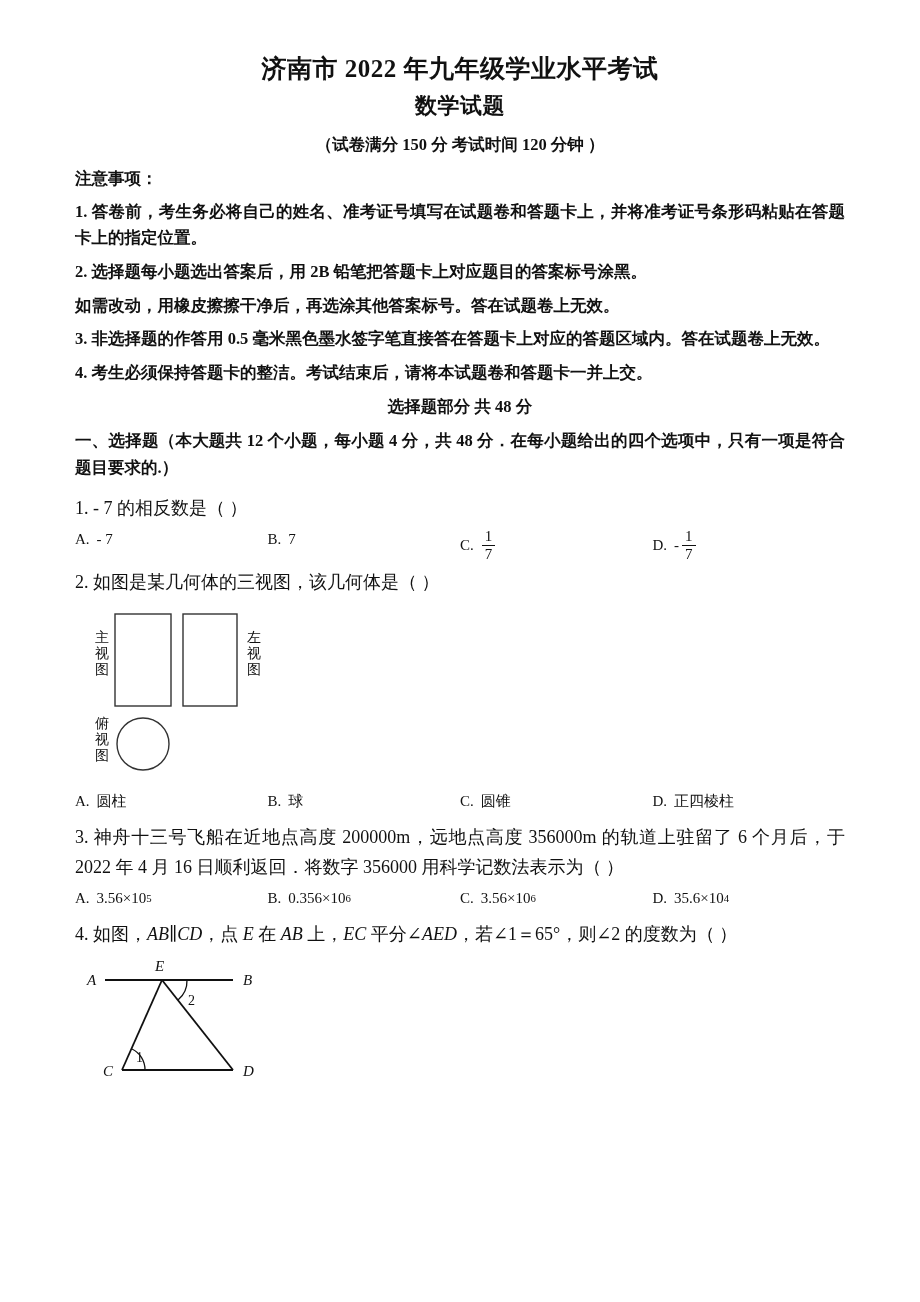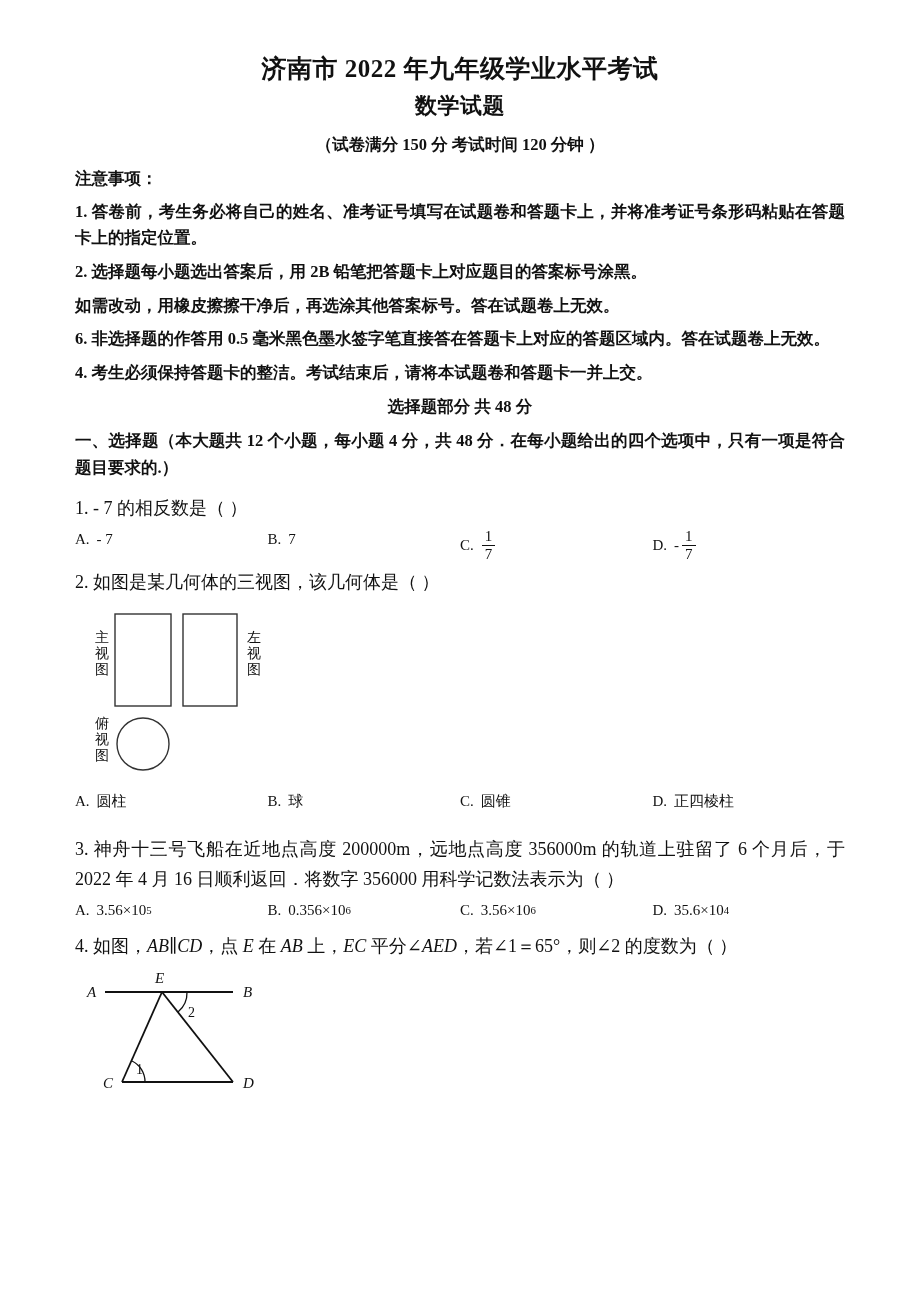--- a/index.html
+++ b/index.html
@@ -151,21 +151,21 @@
   <div class="content">
 
     <div class="doc-title">济南市 2022 年九年级学业水平考试</div>
     <div class="doc-subtitle">数学试题</div>
     <div class="exam-meta">（试卷满分 150 分  考试时间 120 分钟 ）</div>
 
     <div class="notice-heading">注意事项：</div>
     <div class="notice-item">1. 答卷前，考生务必将自己的姓名、准考证号填写在试题卷和答题卡上，并将准考证号条形码粘贴在答题卡上的指定位置。</div>
     <div class="notice-item">2. 选择题每小题选出答案后，用 2B 铅笔把答题卡上对应题目的答案标号涂黑。</div>
     <div class="notice-item">如需改动，用橡皮擦擦干净后，再选涂其他答案标号。答在试题卷上无效。</div>
-    <div class="notice-item">6. 非选择题的作答用 0.5 毫米黑色墨水签字笔直接答在答题卡上对应的答题区域内。答在试题卷上无效。</div>
+    <div class="notice-item">3. 非选择题的作答用 0.5 毫米黑色墨水签字笔直接答在答题卡上对应的答题区域内。答在试题卷上无效。</div>
     <div class="notice-item">4. 考生必须保持答题卡的整洁。考试结束后，请将本试题卷和答题卡一并上交。</div>
 
     <div class="section-heading">选择题部分   共 48 分</div>
     <div class="big-q-heading">一、选择题（本大题共 12 个小题，每小题 4 分，共 48 分．在每小题给出的四个选项中，只有一项是符合题目要求的.）</div>
 
     <div class="question">
       <div class="q-stem">1.  - 7 的相反数是（      ）</div>
       <div class="opts">
         <div class="opt">
           <span class="opt-label">A.</span>
@@ -238,21 +238,21 @@
           <span class="opt-label">C.</span>
           <span class="opt-val">圆锥</span>
         </div>
         <div class="opt">
           <span class="opt-label">D.</span>
           <span class="opt-val">正四棱柱</span>
         </div>
       </div>
     </div>
 
-    <div class="question" style="margin-top:24px;">
+    <div class="question" style="margin-top:12px;">
       <div class="q-stem">3. 神舟十三号飞船在近地点高度 200000m，远地点高度 356000m 的轨道上驻留了 6 个月后，于 2022 年 4 月 16 日顺利返回．将数字 356000 用科学记数法表示为（      ）</div>
       <div class="opts">
         <div class="opt">
           <span class="opt-label">A.</span>
           <span class="opt-val">
               <span>3.56×10</span>
               <sup>5</sup>
             </span>
         </div>
         <div class="opt">

